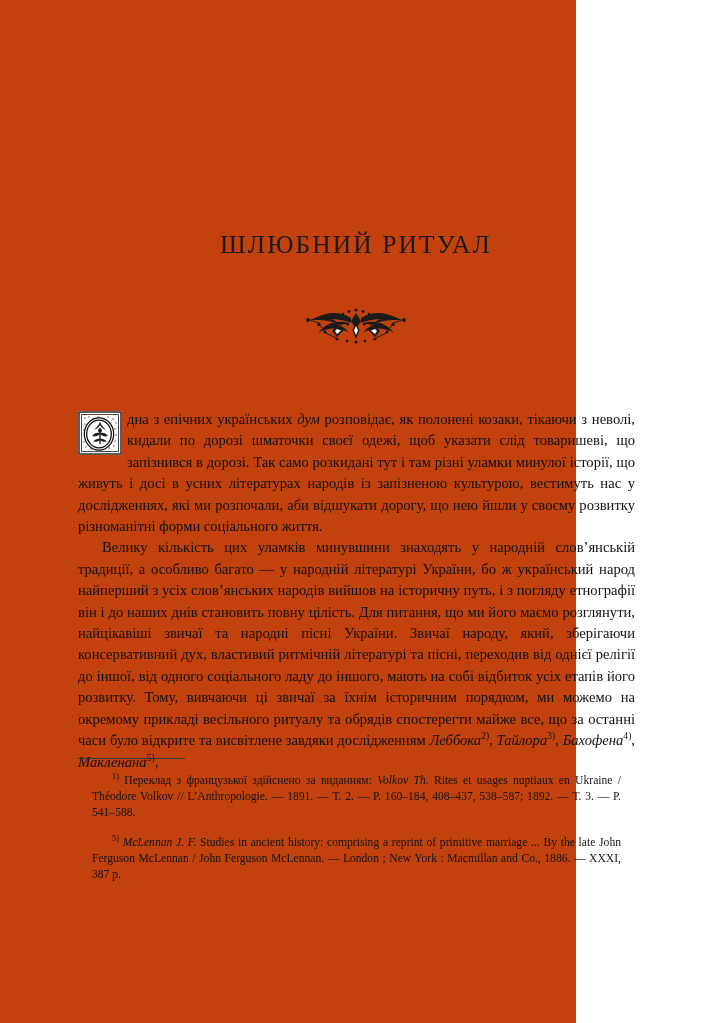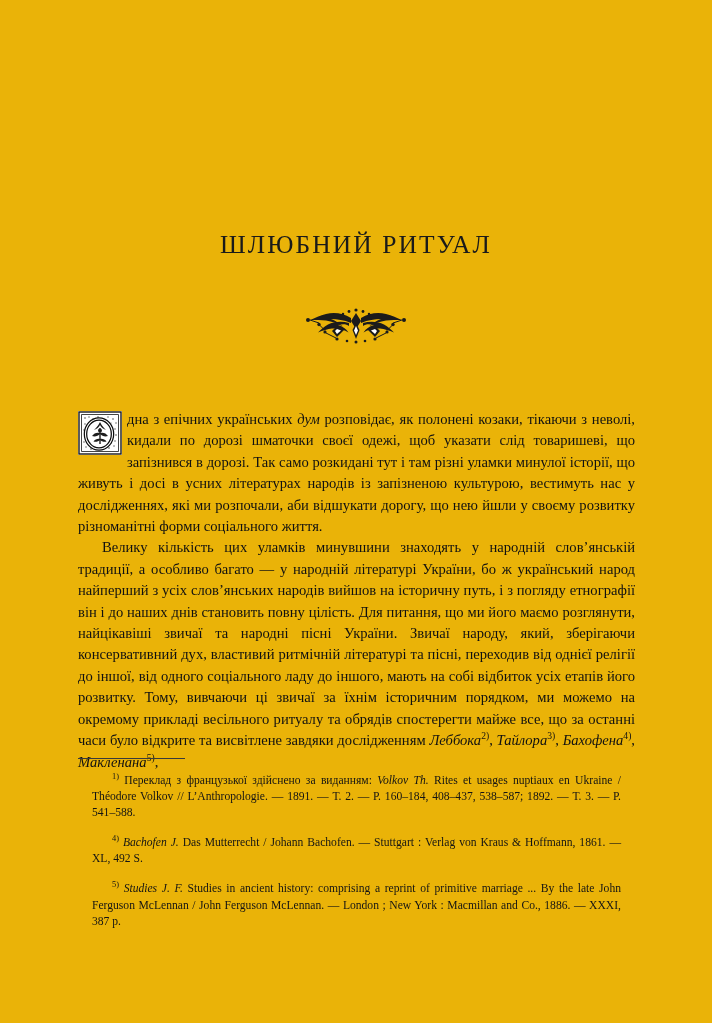--- a/index.html
+++ b/index.html
@@ -12,23 +12,23 @@
     height: 1023px;
     overflow: hidden;
     font-family: "Liberation Serif", "DejaVu Serif", serif;
     color: #101010;
     position: relative;
   }
 
   .page {
     position: absolute;
     left: 0; top: 0;
-    width: 712px;
+    width: 576px;
     height: 1023px;
-    background: #eab308;
+    background: #c2410c;
   }
 
   
   .title-block {
     position: absolute;
     left: 78px;
     top: 228px;
     width: 556px;
     text-align: center;
   }
@@ -244,18 +244,17 @@
         </span><span>дна з епічних українських </span><em>дум</em><span> розповідає, як полонені козаки, тікаючи з неволі, кидали по дорозі шматочки своєї одежі, щоб указати слід товаришеві, що запізнився в дорозі. Так само розкидані тут і там різні уламки минулої історії, що живуть і досі в усних літературах народів із запізненою культурою, вестимуть нас у дослідженнях, які ми розпочали, аби відшукати дорогу, що нею йшли у своєму розвитку різноманітні форми соціального життя.</span></p>
 
     <p class="indent"><span>Велику кількість цих уламків минувшини знаходять у народній слов’янській традиції, а особливо багато — у народній літературі України, бо ж український народ найперший з усіх слов’янських народів вийшов на історичну путь, і з погляду етнографії він і до наших днів становить повну цілість. Для питання, що ми його маємо розглянути, найцікавіші звичаї та народні пісні України. Звичаї народу, який, зберігаючи консервативний дух, властивий ритмічній літературі та пісні, переходив від однієї релігії до іншої, від одного соціального ладу до іншого, мають на собі відбиток усіх етапів його розвитку. Тому, вивчаючи ці звичаї за їхнім історичним порядком, ми можемо на окремому прикладі весільного ритуалу та обрядів спостерегти майже все, що за останні часи було відкрите та висвітлене завдяки дослідженням </span><em>Леббока</em><sup class="fn">2)</sup><span>, </span><em>Тайлора</em><sup class="fn">3)</sup><span>, </span><em>Бахофена</em><sup class="fn">4)</sup><span>, </span><em>Макленана</em><sup class="fn">5)</sup><span>,</span></p>
 
   </div>
 
   <div class="footnotes">
     <div class="fn-rule"></div>
     <div id="footnote-list">
         <p><sup class="fn-marker">1)</sup><span> Переклад з французької здійснено за виданням: </span><em>Volkov Th.</em><span> Rites et usages nuptiaux en Ukraine / Théodore Volkov // L’Anthropologie. — 1891. — Т. 2. — Р. 160–184, 408–437, 538–587; 1892. — Т. 3. — Р. 541–588.</span></p>
-        <p><sup class="fn-marker">4)</sup><span> </span><em>Bachofen J.</em><span> Das Mutterrecht / Johann Bachofen. — Stuttgart : Verlag von Kraus &amp; Hoffmann, 1861. — XL, 492 S.</span></p>
-        <p><sup class="fn-marker">5)</sup><span> </span><em>Studies J. F.</em><span> Studies in ancient history: comprising a reprint of primitive marriage ... By the late John Ferguson McLennan / John Ferguson McLennan. — London ; New York : Macmillan and Co., 1886. — XXXI, 387 p.</span></p>
+        <p><sup class="fn-marker">5)</sup><span> </span><em>McLennan J. F.</em><span> Studies in ancient history: comprising a reprint of primitive marriage ... By the late John Ferguson McLennan / John Ferguson McLennan. — London ; New York : Macmillan and Co., 1886. — XXXI, 387 p.</span></p>
       </div>
   </div>
 
 </div>
 
 </body></html>

